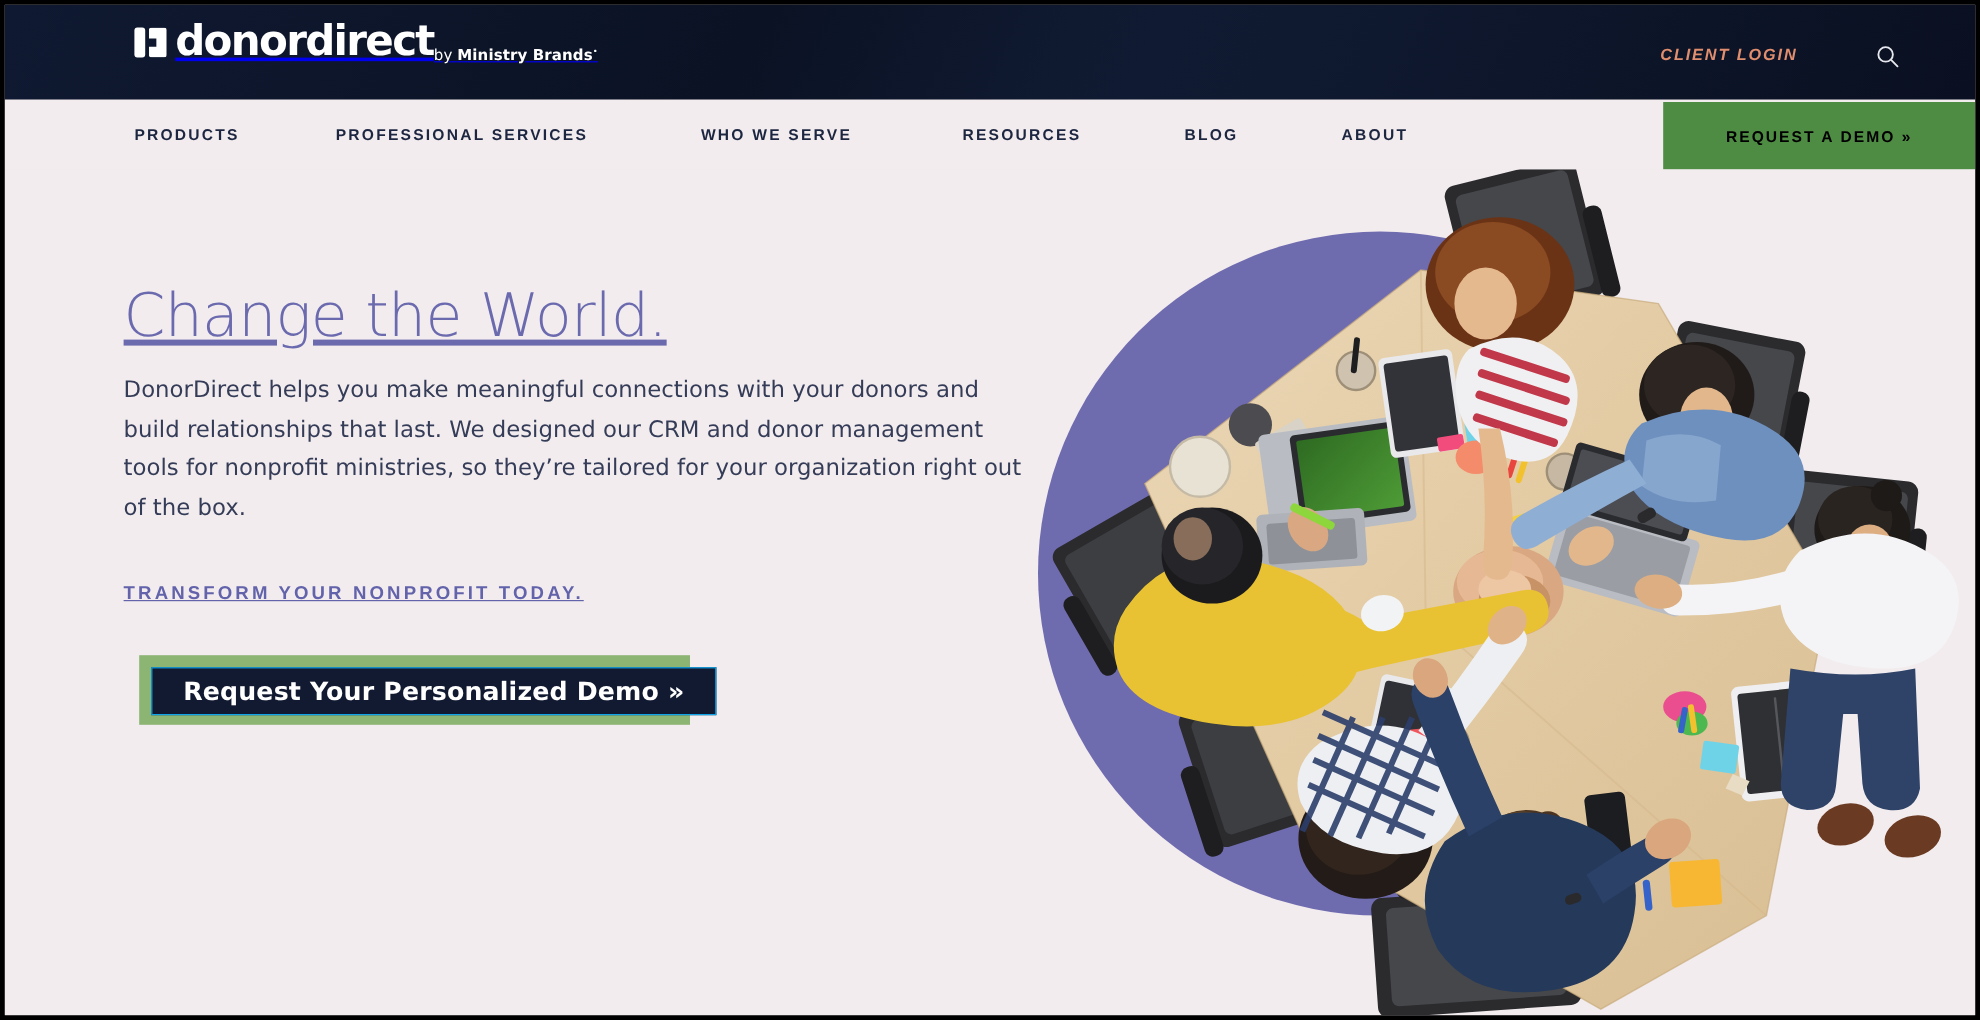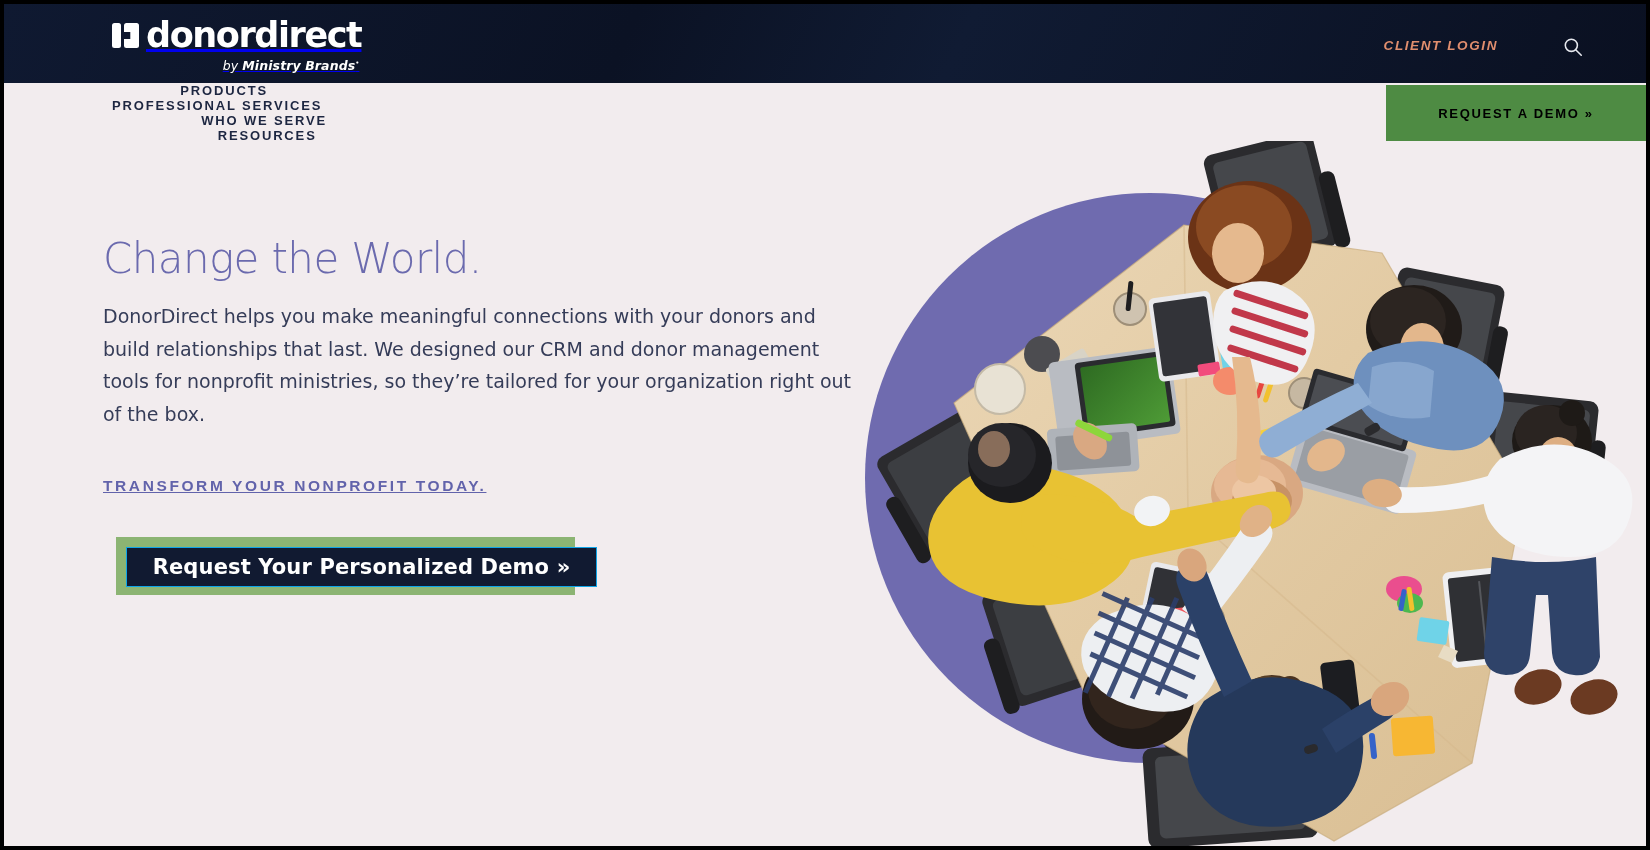--- a/index.html
+++ b/index.html
@@ -39,21 +39,21 @@
     display: flex;
     align-items: center;
   }
 
   
   .logo {
     position: absolute;
     left: 108px;
     top: 14px;
     display: flex;
-    flex-direction: column;
+    flex-direction: row;
     align-items: center;
   }
   .logo-row {
     display: flex;
     align-items: center;
     gap: 7px;
   }
   .logo-mark {
     position: relative;
     width: 27px;
@@ -86,21 +86,20 @@
   }
   .logo-sub {
     color: #ffffff;
     font-size: 12.5px;
     font-weight: 400;
     letter-spacing: 0.1px;
     margin-top: 5px;
     align-self: flex-end;
     padding-right: 2px;
     font-family: "DejaVu Sans", sans-serif;
-    font-style: italic;
   }
   .logo-sub b { font-weight: 700; }
   .logo-sub sup { font-size: 7px; vertical-align: super; }
 
   
   .client-login {
     position: absolute;
     right: 148px;
     top: 34px;
     color: #E08E6E;
@@ -135,21 +134,20 @@
     height: 58px;
     background: #F2ECEE;
   }
   .nav-items {
     position: absolute;
     left: 108px;
     top: 0;
     height: 58px;
     display: flex;
     align-items: center;
-    flex-direction: column;
   }
   .nav-item {
     color: #1D2641;
     font-size: 13px;
     font-weight: 700;
     letter-spacing: 1.85px;
     text-transform: uppercase;
     text-decoration: none;
     white-space: nowrap;
     cursor: pointer;
@@ -207,24 +205,25 @@
     display: block;
     color: #252E47;
     font-size: 42px;
     font-weight: 300;
     letter-spacing: -0.6px;
     margin-top: 15px;
   }
   .hl-3 {
     display: block;
     color: #6B6AAE;
-    font-size: 42px;
+    font-size: 50px;
     font-weight: 300;
     letter-spacing: -0.6px;
     margin-top: 15px;
+    text-decoration: underline;
   }
 
   .hero-para {
     margin-top: 17px;
     width: 760px;
     color: #353C58;
     font-size: 19px;
     font-weight: 400;
     line-height: 1.72;
     font-family: "DejaVu Sans", sans-serif;

